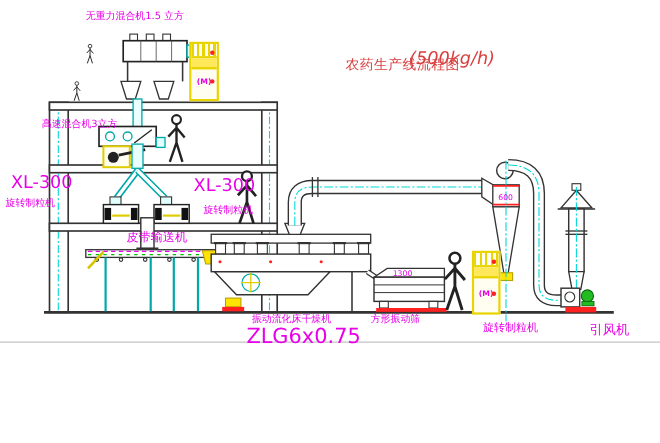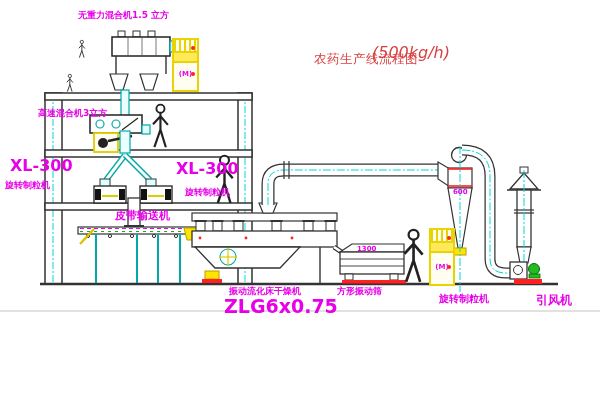--- a/index.html
+++ b/index.html
@@ -1,21 +1,21 @@
 <!DOCTYPE html>
 <html><head>
 <meta charset="utf-8">
 <style>
   html,body{margin:0;padding:0;background:#fff;}
   #canvas{position:relative;width:600px;height:403px;background:#ffffff;overflow:hidden;
           font-family:"DejaVu Sans",sans-serif;}
   #canvas svg{position:absolute;left:0;top:0;}
   .lbl{position:absolute;white-space:nowrap;line-height:1;}
-  .mag{color:#e800e8;font-weight:bold;}
-  .mag-thin{color:#e800e8;font-weight:bold;text-align:right;}
+  .mag{color:#e800e8;font-weight:normal;}
+  .mag-thin{color:#e800e8;font-weight:normal;text-align:right;}
   .red{color:#d84040;}
   .cabinet{position:absolute;border:2px solid #e8d400;background:#fffef0;box-sizing:border-box;}
   .cab-hatch{height:11px;border-bottom:2px solid #e8d400;
              background:repeating-linear-gradient(90deg,#e8d400 0 2px,#fffef0 2px 5px);}
   .cab-mid{height:8px;border-bottom:2px solid #e8d400;background:#ffe95a;}
   .cab-dot{position:absolute;width:4px;height:4px;background:#ff2020;border-radius:50%;}
   .cab-mark{position:absolute;color:#e800e8;font-size:7px;font-weight:bold;left:0;right:0;text-align:center;}
 </style>
 </head>
 <body>
@@ -236,16 +236,16 @@
 <div class="lbl mag" style="left:115px;top:210px;font-size:11px;">皮带输送机</div>
 
 <div class="lbl mag" style="left:229px;top:287px;font-size:9px;text-align:right;">振动流化床干燥机</div>
 <div class="lbl mag-thin" style="left:224px;top:297px;font-size:19px;">ZLG6x0.75</div>
 
 <div class="lbl mag" style="left:337px;top:287px;font-size:9px;text-align:right;">方形振动筛</div>
 
 <div class="lbl mag" style="left:439px;top:294px;font-size:10px;">旋转制粒机</div>
 <div class="lbl mag" style="left:536px;top:294px;font-size:12px;text-align:center;">引风机</div>
 
-<div class="lbl mag" style="left:453px;top:177px;font-size:7px;margin-top:12px;">600</div>
+<div class="lbl mag" style="left:453px;top:177px;font-size:7px;">600</div>
 <div class="lbl mag" style="left:357px;top:246px;font-size:7px;">1300</div>
 
 </div>
 
 </body></html>

